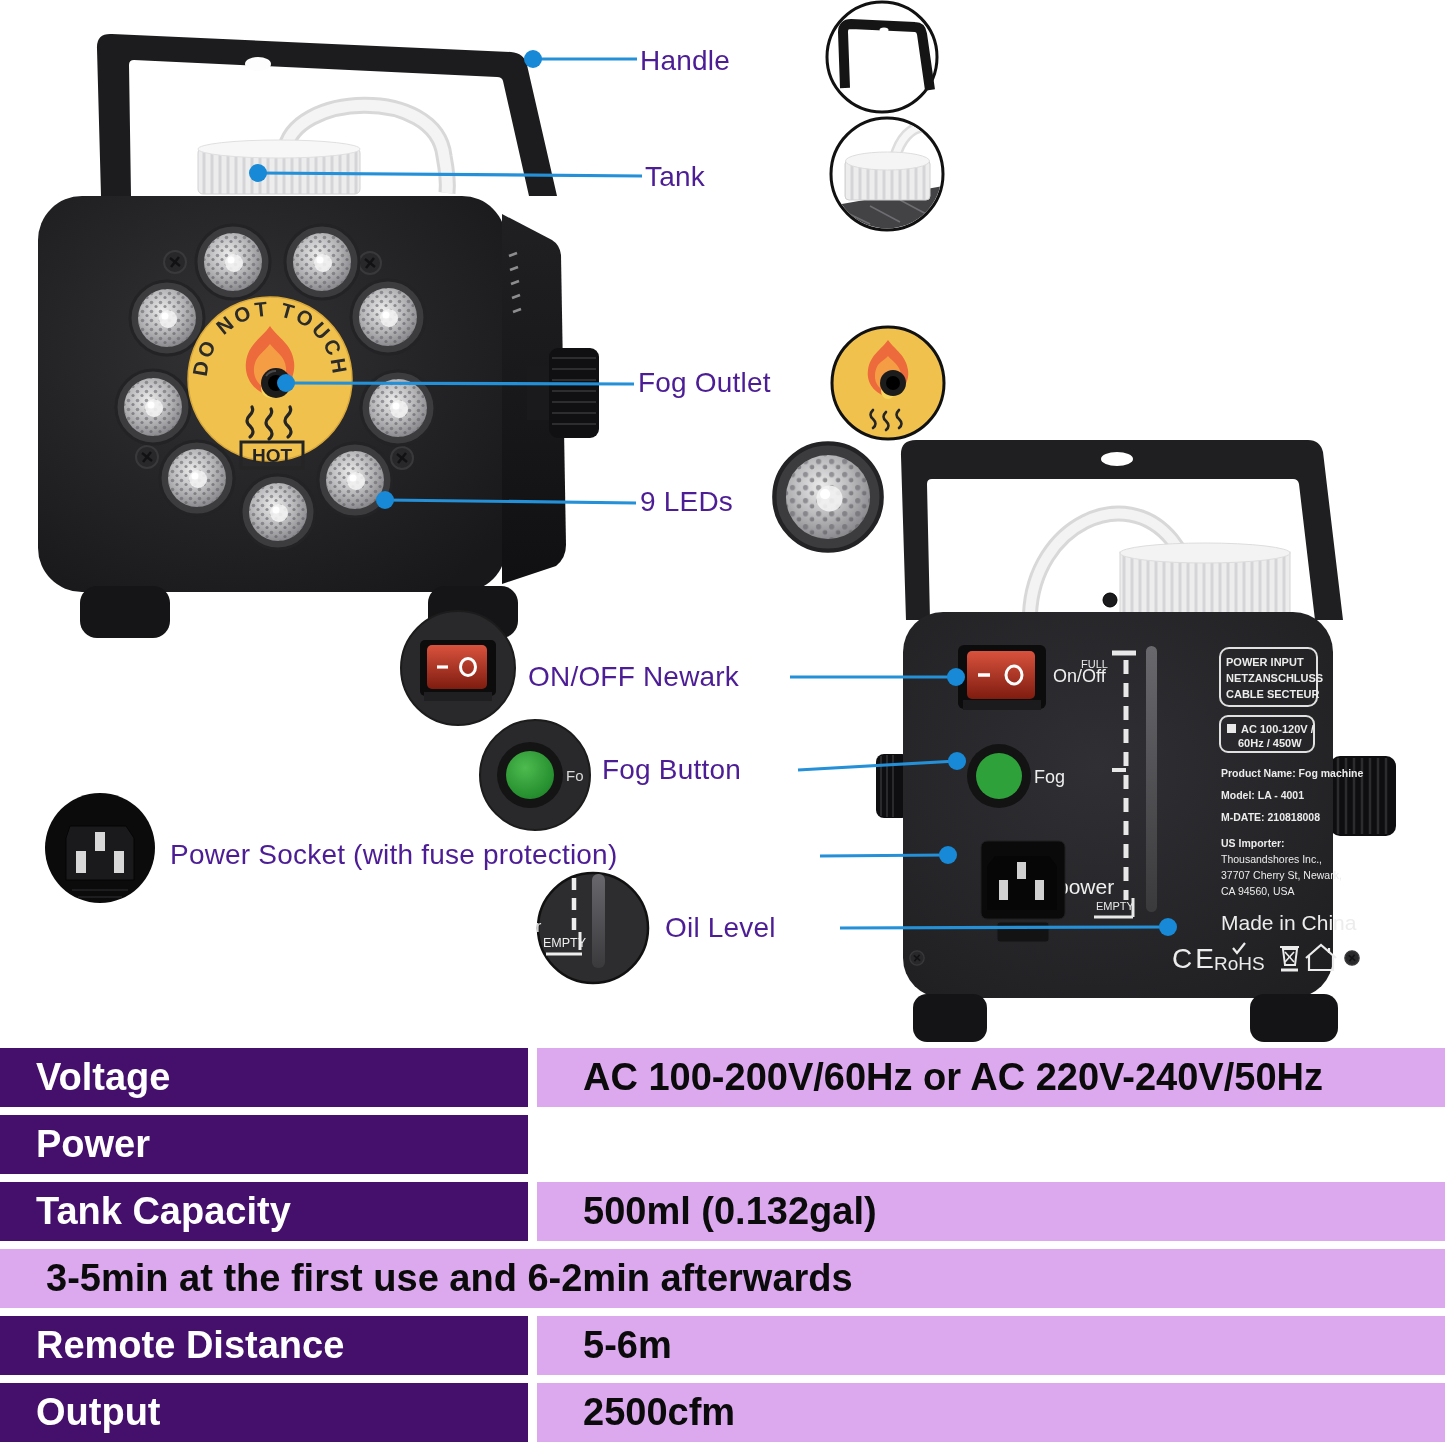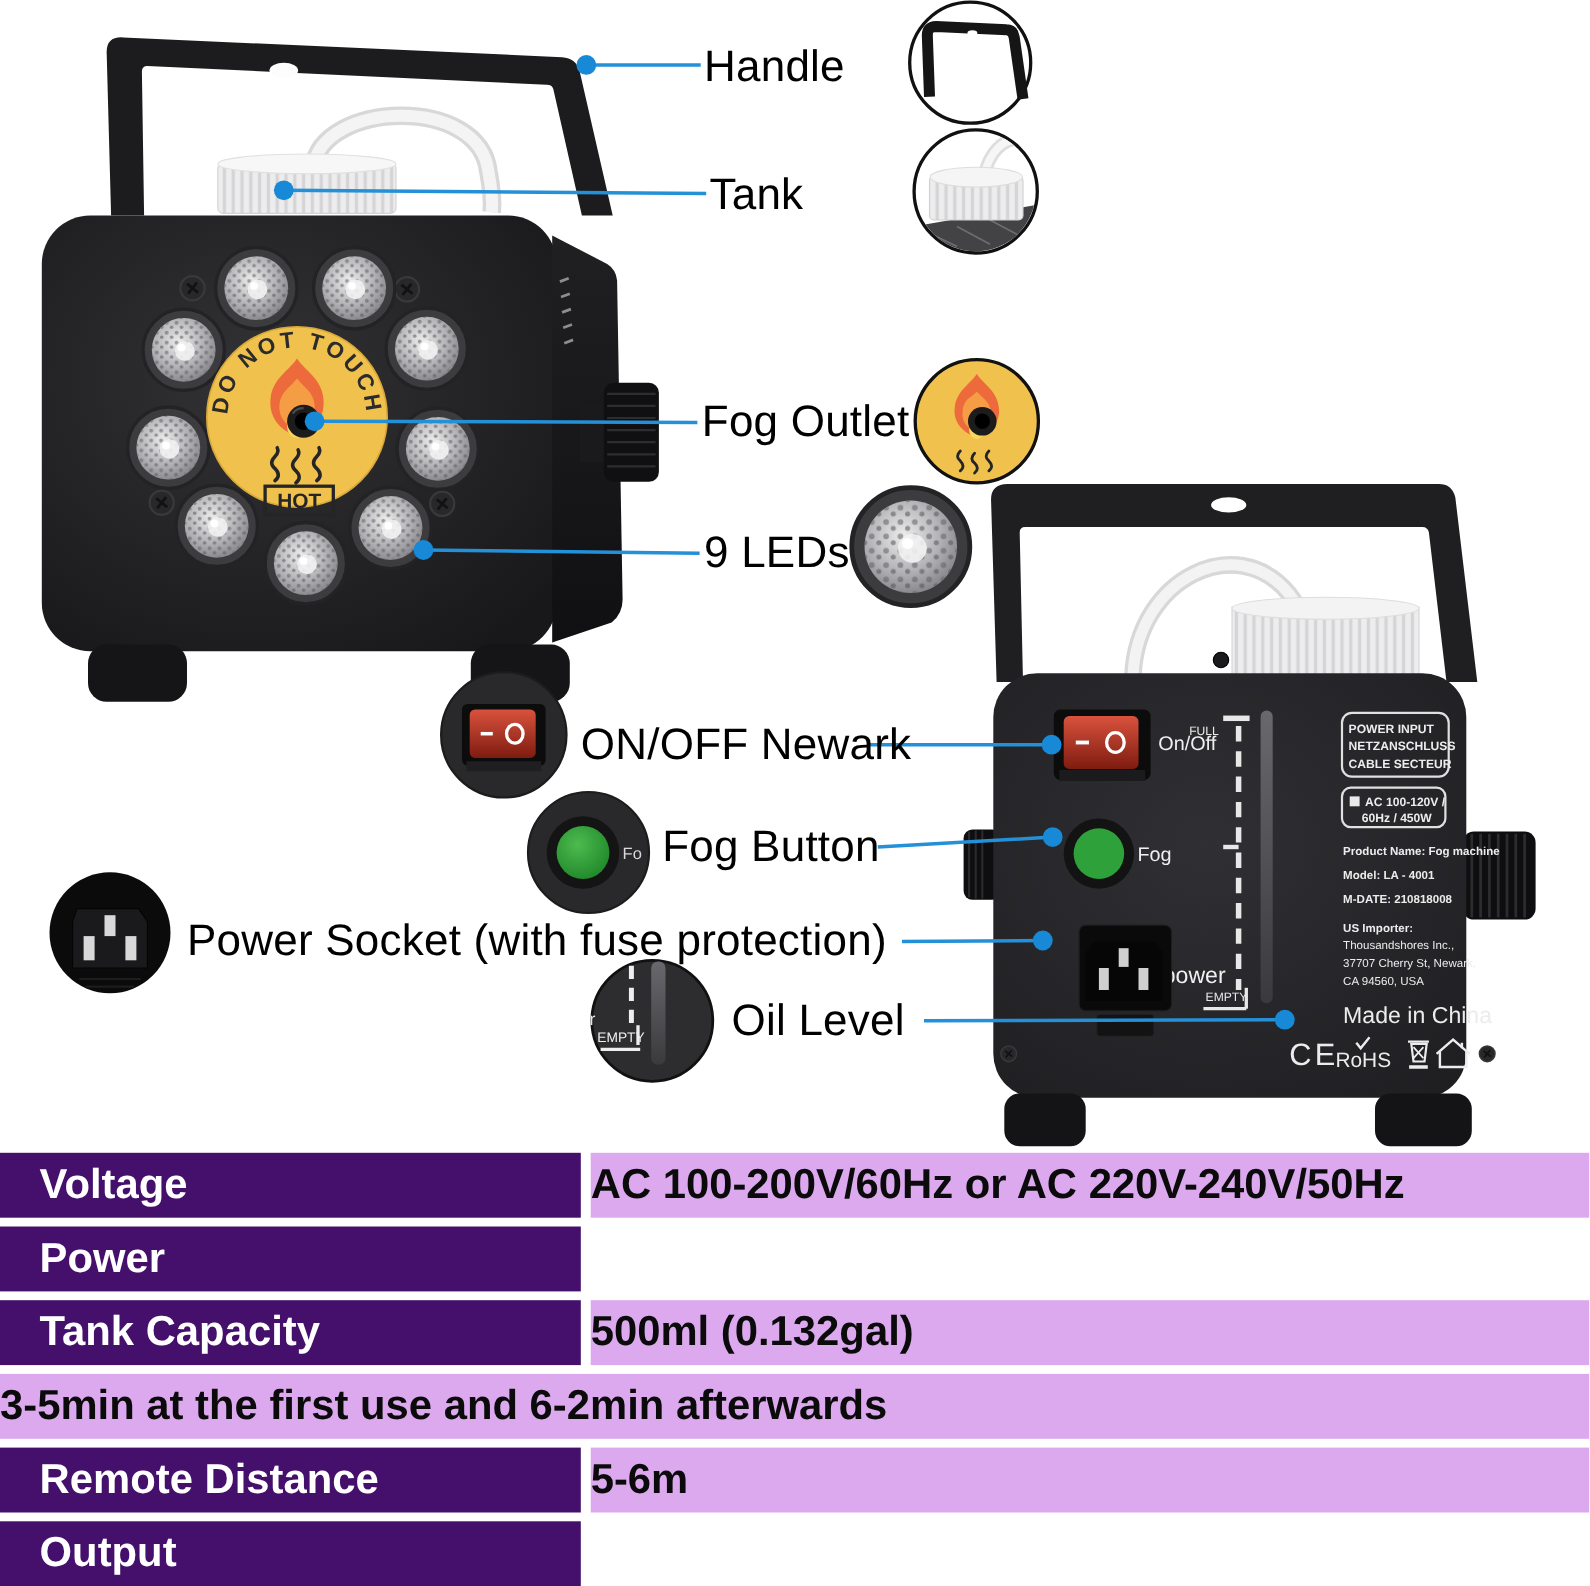--- a/index.html
+++ b/index.html
@@ -1,31 +1,31 @@
 <!DOCTYPE html>
 <html style="--line: #2490D8; --dot: #1789D6; --tlbg: #45106B; --tvbg: #DCA9EF; --yellow: #F0C24D; --green: #2FA13A;"><head>
 <meta charset="utf-8">
 <style>
   html,body{margin:0;padding:0;background:#ffffff;}
   .canvas{position:relative;width:1445px;height:1442px;background:#fff;overflow:hidden;
           font-family:"Liberation Sans", sans-serif;}
   .diagram-svg{position:absolute;left:0;top:0;}
-  .callout-label{position:absolute;font-size:40px;line-height:42px;color:#000000;
+  .callout-label{position:absolute;font-size:28px;line-height:42px;color:#4c1d95;
                  white-space:nowrap;letter-spacing:0.2px;text-align:center;}
   .callout{stroke:var(--line,#2490D8);stroke-width:3.2px;fill:none;}
   .cdot{fill:var(--dot,#1789D6);}
   
   .spec-table{position:absolute;left:0;top:1048px;width:1445px;height:394px;
               display:flex;flex-direction:column;gap:8px;}
   .spec-row{flex:1;display:flex;}
   .spec-label{width:528px;min-width:528px;background:var(--tlbg,#45106B);color:#ffffff;
               font-weight:bold;font-size:38px;display:flex;align-items:center;
               padding-left:36px;box-sizing:border-box;margin-right:9px;}
   .spec-value{flex:1;background:var(--tvbg,#DCA9EF);color:#0b0b0b;font-weight:bold;
-              font-size:38px;display:flex;align-items:center;
+              font-size:38px;display:flex;align-items:center;padding-left:46px;
               box-sizing:border-box;white-space:nowrap;}
   text{font-family:"Liberation Sans", sans-serif;}
 </style>
 </head>
 <body>
 
 <div class="canvas">
 
   <svg class="diagram-svg" width="1445" height="1045" viewBox="0 0 1445 1045">
     <defs>
@@ -402,15 +402,16 @@
     </div>
     <div class="spec-row">
       <div class="spec-value">3-5min at the first use and 6-2min afterwards</div>
     </div>
     <div class="spec-row">
       <div class="spec-label">Remote Distance</div>
       <div class="spec-value">5-6m</div>
     </div>
     <div class="spec-row">
       <div class="spec-label">Output</div>
+      <div class="spec-value">2500cfm</div>
     </div>
   </div>
 </div>
 
 </body></html>

